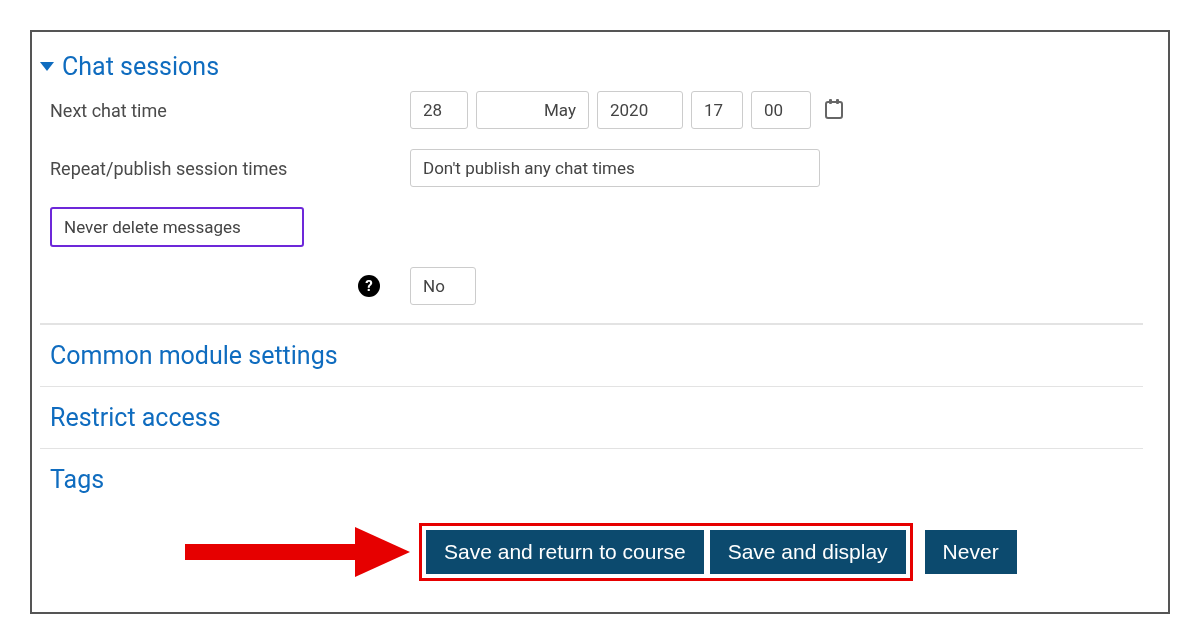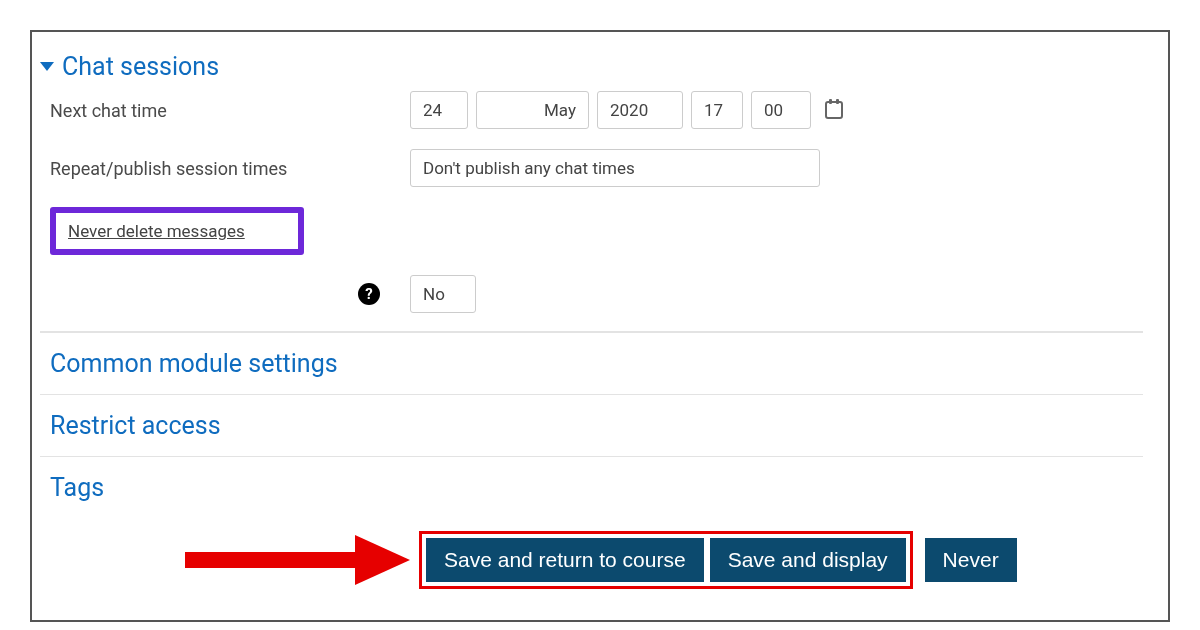--- a/index.html
+++ b/index.html
@@ -53,22 +53,21 @@
     }
     .field-box {
       border: 1px solid #ccc;
       border-radius: 3px;
       padding: 8px 12px;
       font-size: 17px;
       color: #444;
       background: #fff;
     }
     .field-box.highlighted {
-      border: 6px solid #6d28d9;
-      text-decoration: underline;
+      border: 2px solid #6d28d9;
     }
     .w-day { width: 58px; text-align: left; }
     .w-month { width: 113px; text-align: right; }
     .w-year { width: 86px; text-align: left; }
     .w-hour { width: 52px; text-align: left; }
     .w-min { width: 60px; text-align: left; }
     .w-long { width: 410px; }
     .w-med { width: 254px; }
     .w-small { width: 66px; }
     .calendar-icon {
@@ -159,21 +158,21 @@
   <div class="section-title">
     <span class="chevron"></span>
     <span>Chat sessions</span>
   </div>
 
   <div class="form-row">
     <div class="label-col">
       <span>Next chat time</span>
     </div>
     <div class="field-col">
-      <div class="field-box w-day">24</div>
+      <div class="field-box w-day">28</div>
       <div class="field-box w-month">May</div>
       <div class="field-box w-year">2020</div>
       <div class="field-box w-hour">17</div>
       <div class="field-box w-min">00</div>
       <span class="calendar-icon"></span>
     </div>
   </div>
 
   <div class="form-row">
     <div class="label-col">

